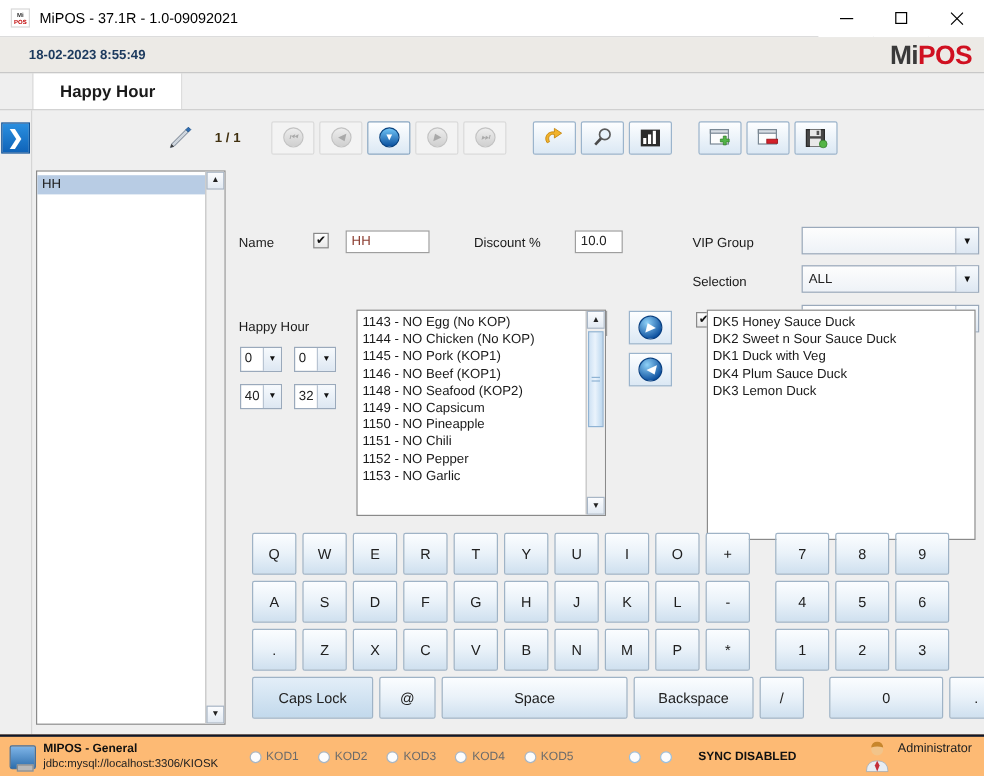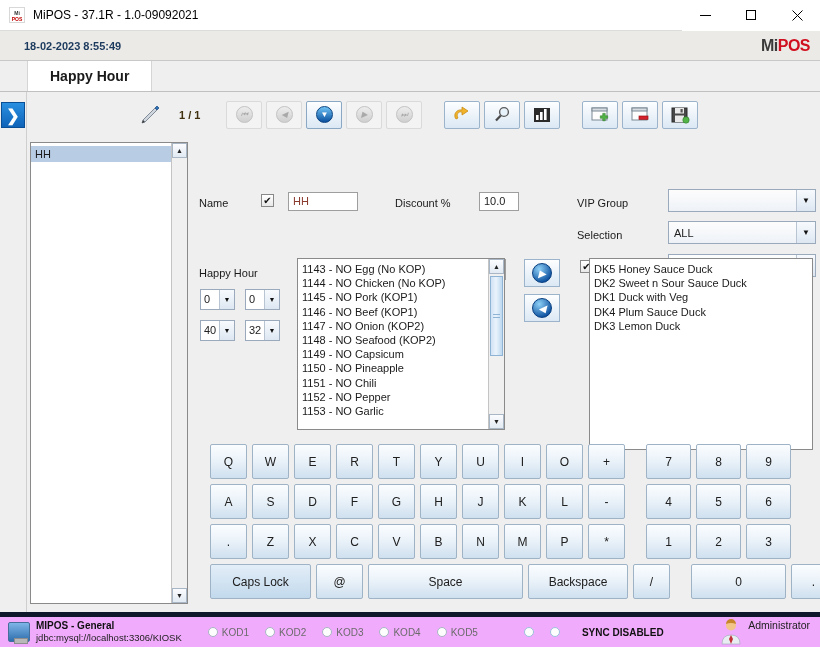--- a/index.html
+++ b/index.html
@@ -44,21 +44,21 @@
     border-bottom: 1px solid #c8c8c8;
     position: relative;
   }
   .hdr-date { margin-left: 24px; font-size: 11px; font-weight: bold; color: #1c3a5e; }
   .hdr-center {
     position: absolute; left: 0; right: 0; text-align: center;
     font-size: 10.5px; color: #333;
   }
   .hdr-logo {
     margin-left: auto; margin-right: 10px;
-    font-size: 16px; font-weight: bold; letter-spacing: -0.5px; z-index: 2;
+    font-size: 22px; font-weight: bold; letter-spacing: -0.5px; z-index: 2;
   }
   .hdr-logo .mi { color: #3a3a3a; }
   .hdr-logo .pos { color: #d01020; }
 
   
   .tabstrip {
     height: 31px; background: #efefef; display: flex; align-items: stretch;
     border-bottom: 1px solid #c0c0c0;
   }
   .tabstrip .lead { width: 28px; background:#efefef; border-right:1px solid #d5d5d5;}
@@ -203,21 +203,21 @@
   .key.space { width: 155px; }
   .key.backspace { width: 100px; }
   .key.slash { width: 37px; }
   .key.num { width: 45px; }
   .key.zero { width: 95px; }
   .numgap { width: 16px; }
 
   
   .statusbar {
     position: absolute; left: 0; right: 0; bottom: 0; height: 35px;
-    background: #f0abfc; border-top: 5px solid #0f172a;
+    background: #fdba74; border-top: 2px solid #0f172a;
     display: flex; align-items: center;
   }
   .sb-icon {
     width: 22px; height: 20px; margin-left: 8px; margin-right: 6px;
     background: linear-gradient(#7fb5e8,#2f6fad); border: 1px solid #456f9a; border-radius: 2px;
     position: relative;
   }
   .sb-icon:after { content:''; position:absolute; left:5px; bottom:-3px; width:12px; height:4px; background:#b8b8b8; border:1px solid #8d8d8d;}
   .sb-db { line-height: 12px; }
   .sb-db .t1 { font-size: 10px; font-weight: bold; color: #111; }
@@ -423,21 +423,20 @@
         <span class="sarr">▼</span>
       </div>
     </div>
 
     <div class="listbox" style="left:270px; top:166px; width:208px; height:172px;">
       <div class="inner">
         <div class="litem">1143 - NO Egg (No KOP)</div>
         <div class="litem">1144 - NO Chicken (No KOP)</div>
         <div class="litem">1145 - NO Pork (KOP1)</div>
         <div class="litem">1146 - NO Beef (KOP1)</div>
-        <div class="litem">1147 - NO Onion (KOP2)</div>
         <div class="litem">1148 - NO Seafood (KOP2)</div>
         <div class="litem">1149 - NO Capsicum</div>
         <div class="litem">1150 - NO Pineapple</div>
         <div class="litem">1151 - NO Chili</div>
         <div class="litem">1152 - NO Pepper</div>
         <div class="litem">1153 - NO Garlic</div>
       </div>
       <div class="vscroll">
         <div class="vs-btn top">▲</div>
         <div class="vs-thumb" style="top:17px; height:80px;">

